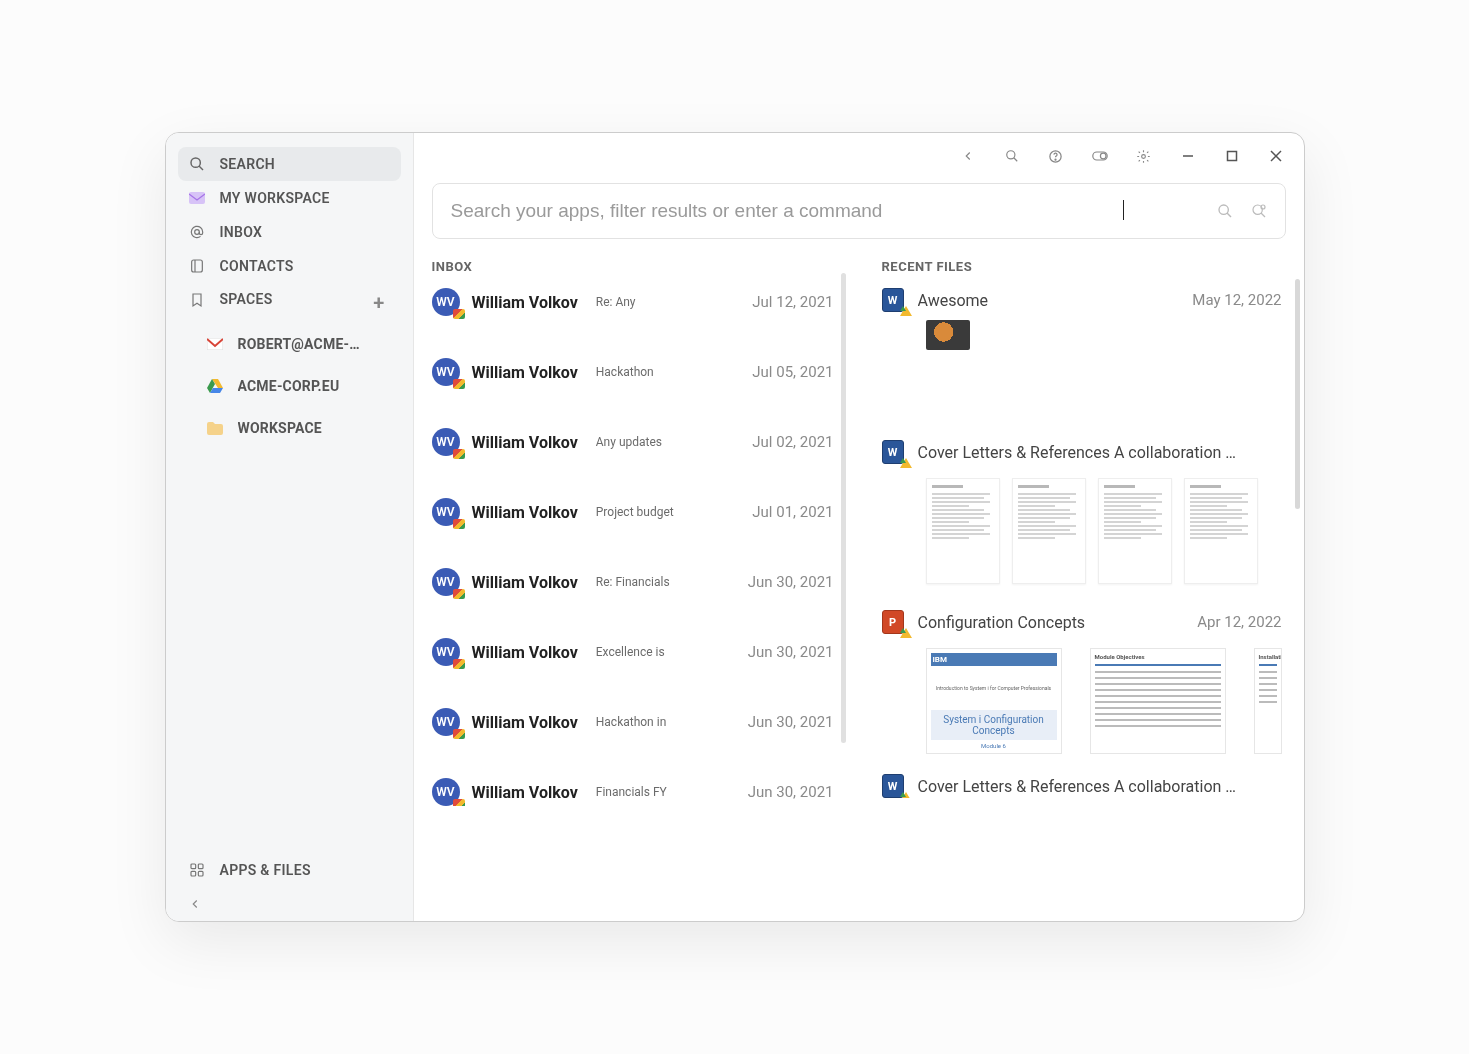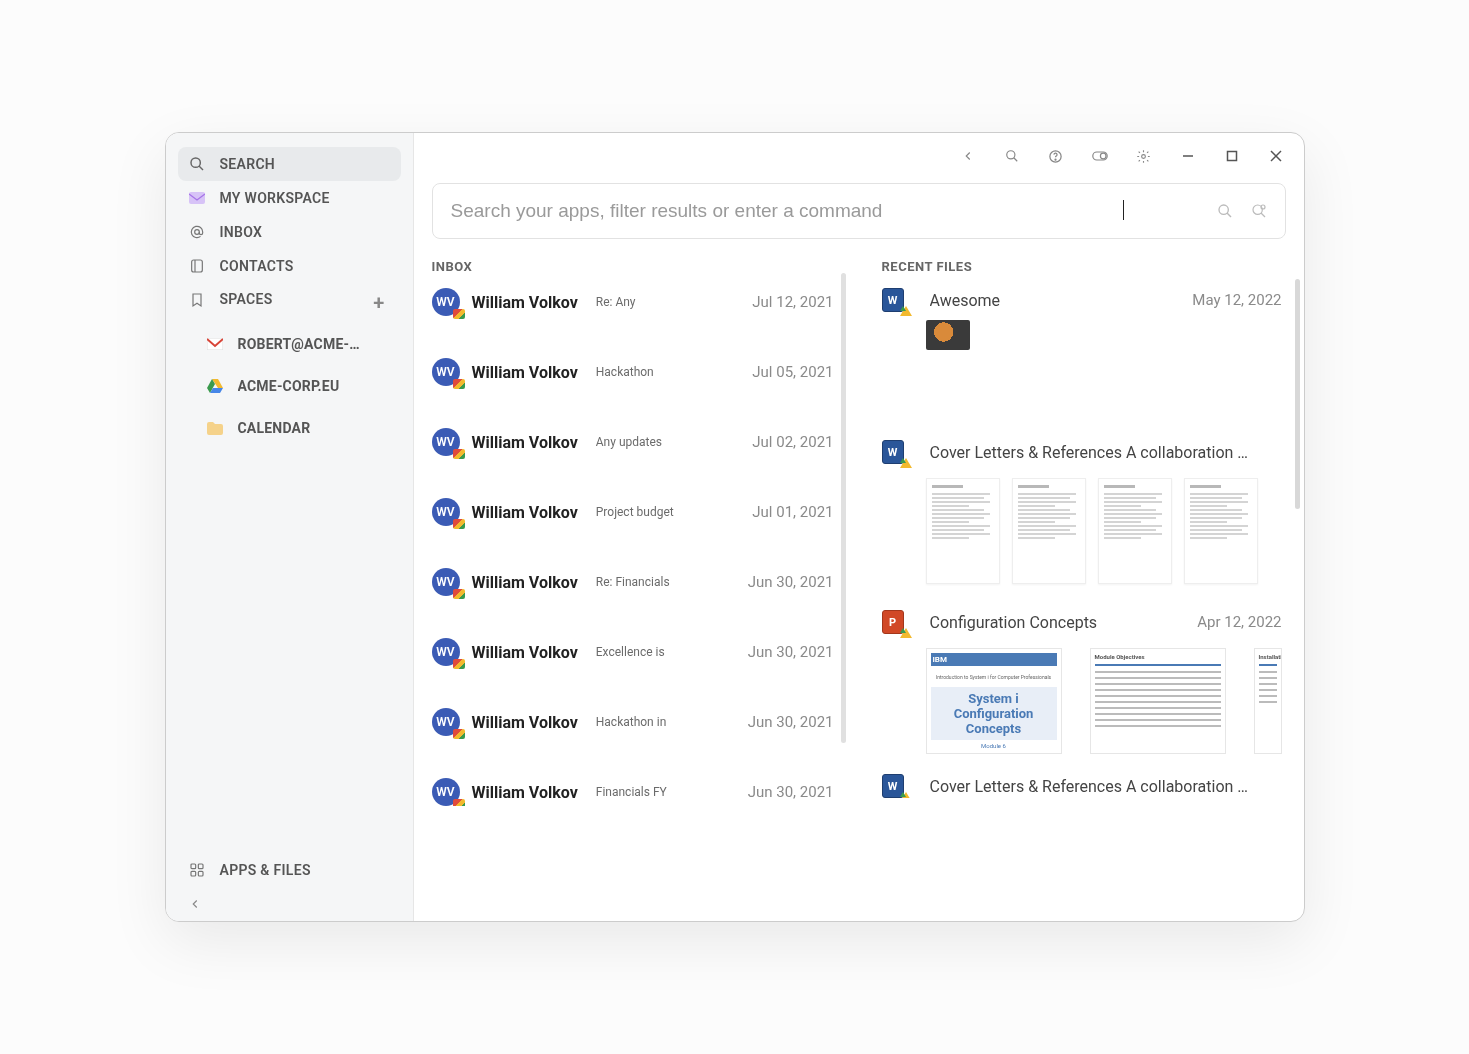--- a/index.html
+++ b/index.html
@@ -262,21 +262,20 @@
     border-right:3px solid transparent;
     border-bottom:5px solid #3a9a4d;
   }
   .file-name {
     color:#444;
     font-size:16px;
     white-space:nowrap;
     overflow:hidden;
     text-overflow:ellipsis;
     flex:1;
-    margin-left:12px;
   }
   .file-date {
     color:#8a8a8a;
     font-size:15px;
     flex-shrink:0;
   }
   .thumbs {
     display:flex;
     gap:12px;
     margin: 14px 0 16px 44px;
@@ -316,21 +315,21 @@
     flex-direction:column;
     font-size:6px;
     padding:4px;
     gap:2px;
     overflow:hidden;
   }
   .ppt-slide.w1 { width:150px; }
   .ppt-slide.w2 { width:150px; }
   .ppt-slide.w3 { width:30px; }
   .ibm-band { background:#4a7ab5; color:#fff; font-weight:700; padding:2px; font-size:8px;}
-  .ibm-title { background:#e8eef7; text-align:center; padding:4px; font-size:13px; color:#4a7ab5; font-weight:700;}
+  .ibm-title { background:#e8eef7; text-align:center; padding:4px; font-size:10px; color:#4a7ab5; font-weight:400;}
   .module-line { height:2px; background:#bbb; margin:1px 0;}
   .scrollhint {
     position:absolute;
     right:4px;
     top:20px;
     width:5px;
     height:230px;
     background:#d8d8d8;
     border-radius:3px;
   }
@@ -418,21 +417,21 @@
           </svg>
       </span>
       <span class="sb-label-trunc">ACME-CORP.EU</span>
     </div>
     <div class="sb-sub">
       <span class="icon">
         <svg width="16" height="13" viewBox="0 0 16 13">
             <path d="M0 2a2 2 0 0 1 2-2h4l2 2h6a2 2 0 0 1 2 2v7a2 2 0 0 1-2 2H2a2 2 0 0 1-2-2z" fill="#f5d28a"></path>
           </svg>
       </span>
-      <span class="sb-label-trunc">CALENDAR</span>
+      <span class="sb-label-trunc">WORKSPACE</span>
     </div>
 
     <div class="sb-bottom">
       <div class="sb-item">
         <span class="icon">
           <svg width="16" height="16" viewBox="0 0 24 24" fill="none" stroke="#777" stroke-width="1.8">
               <rect x="3" y="3" width="7" height="7" rx="1.5"></rect>
               <rect x="14" y="3" width="7" height="7" rx="1.5"></rect>
               <rect x="3" y="14" width="7" height="7" rx="1.5"></rect>
               <rect x="14" y="14" width="7" height="7" rx="1.5"></rect>

